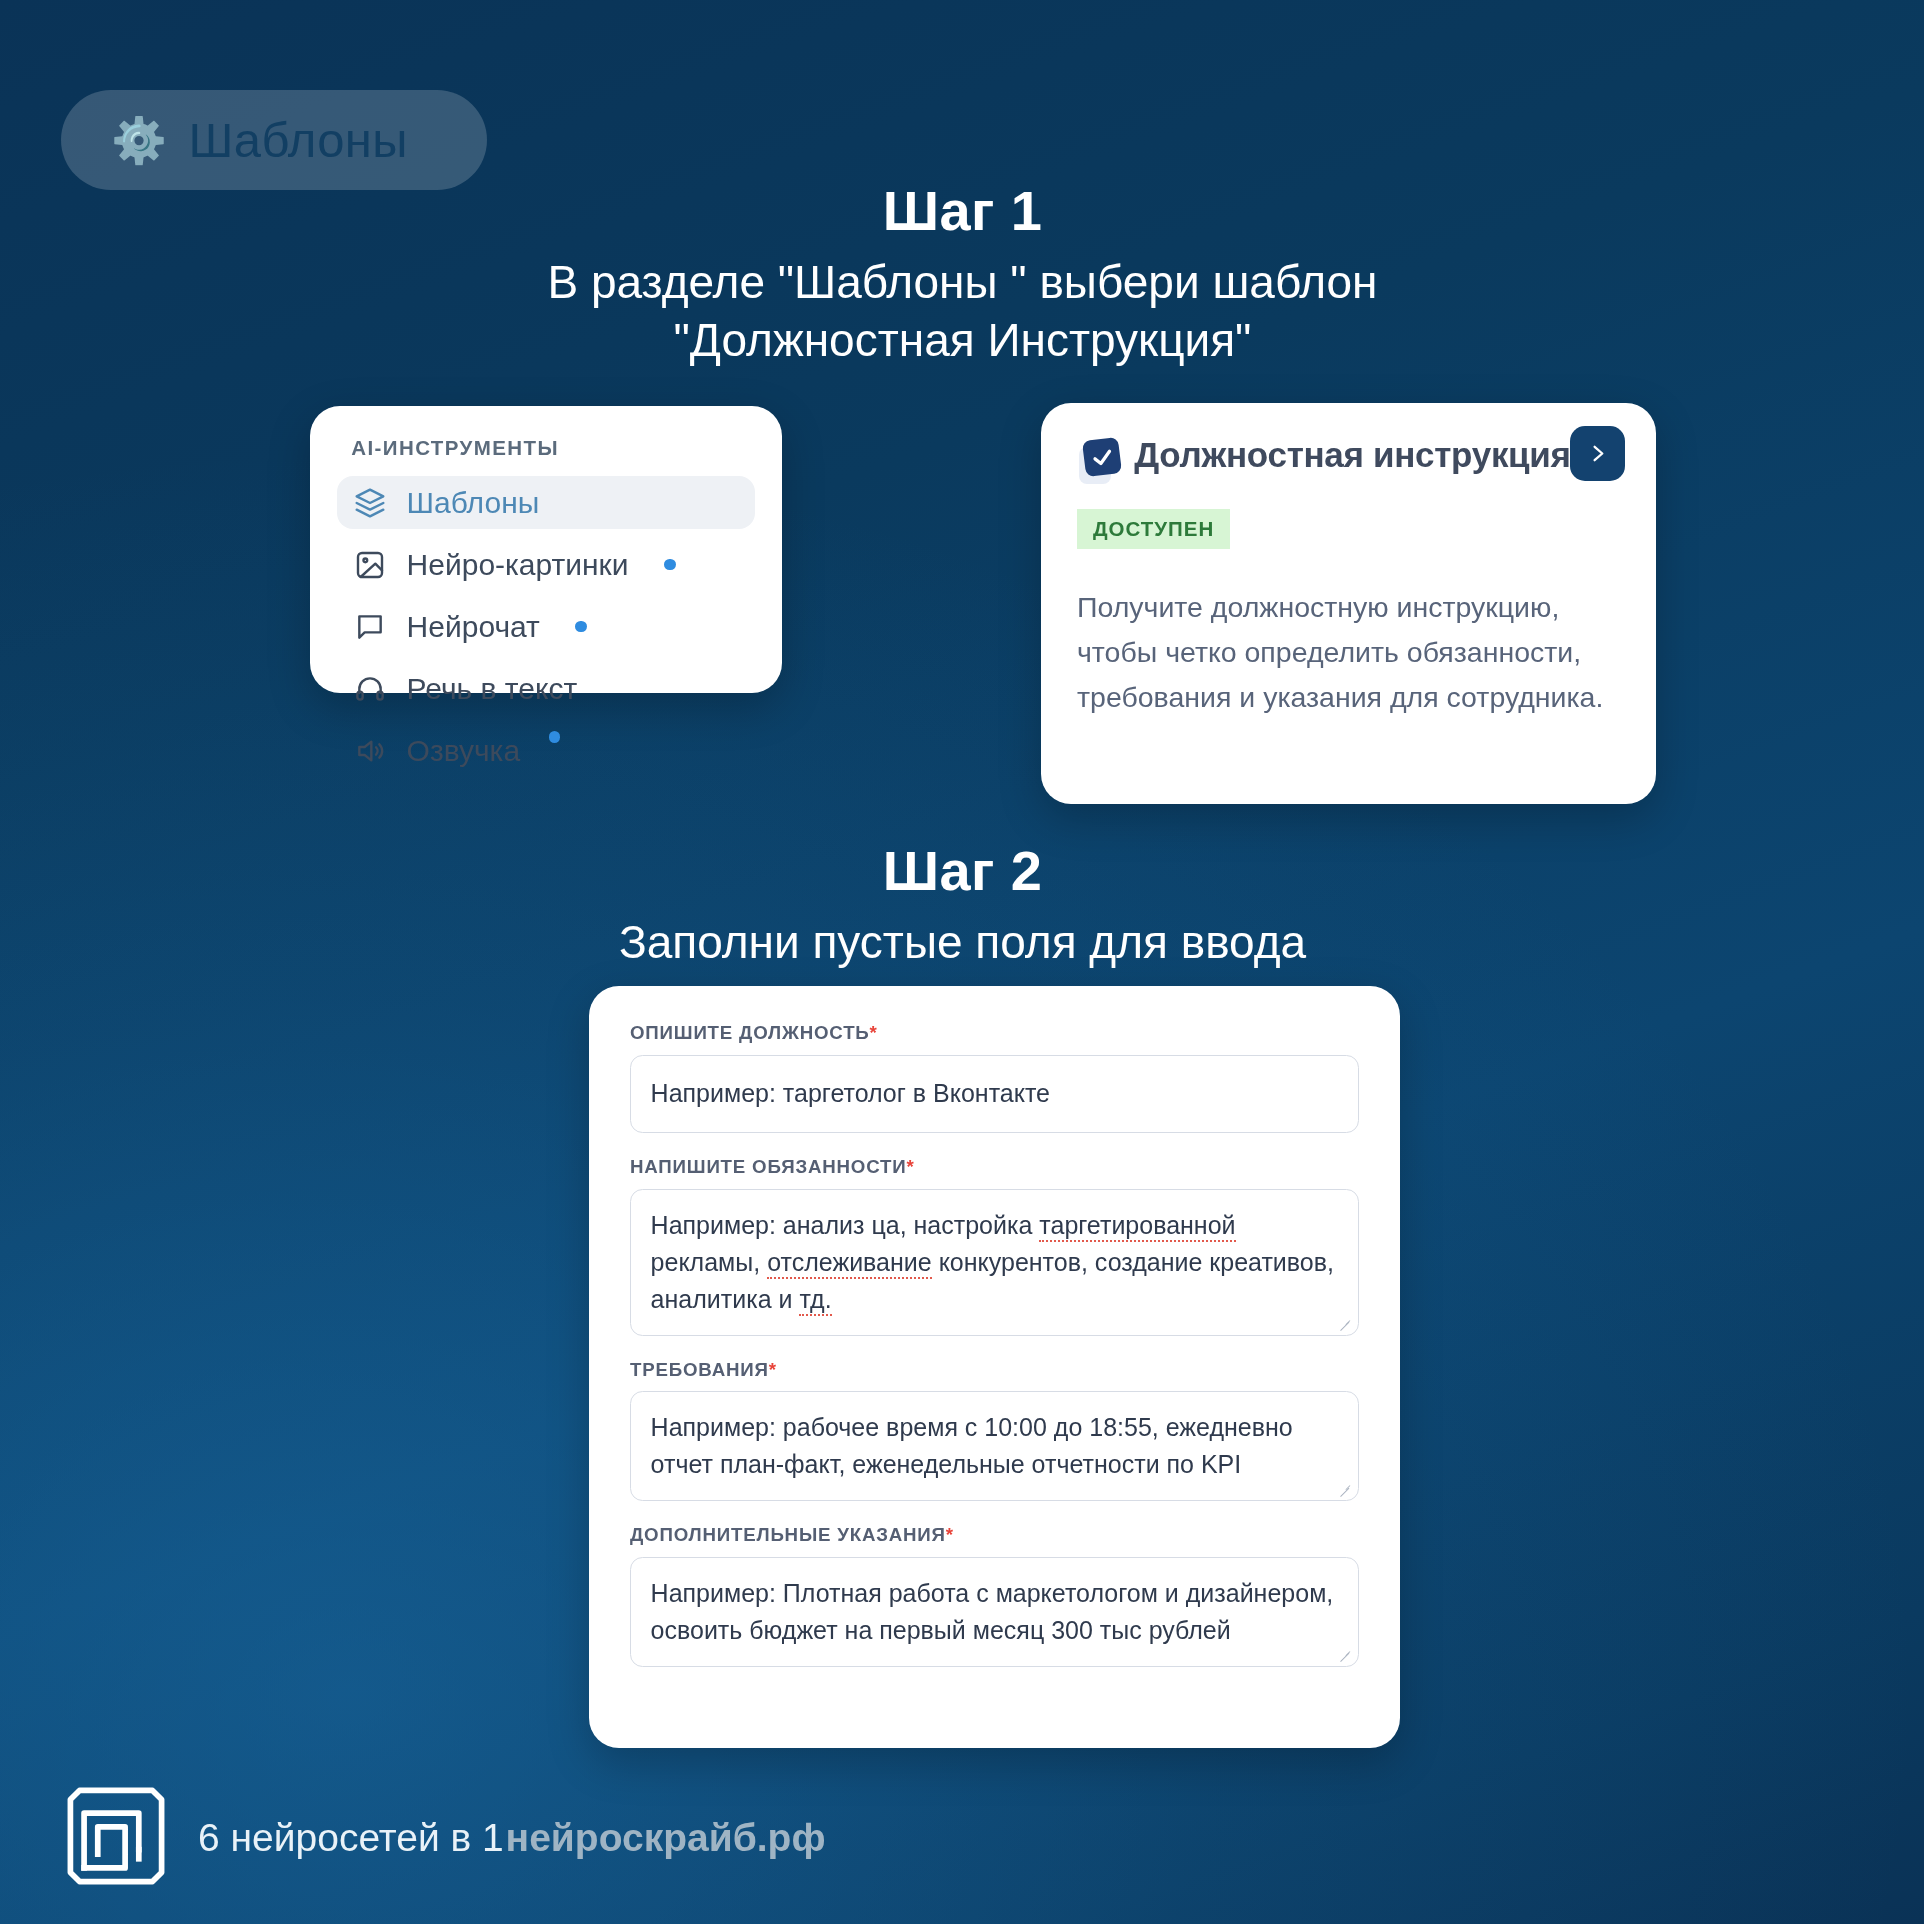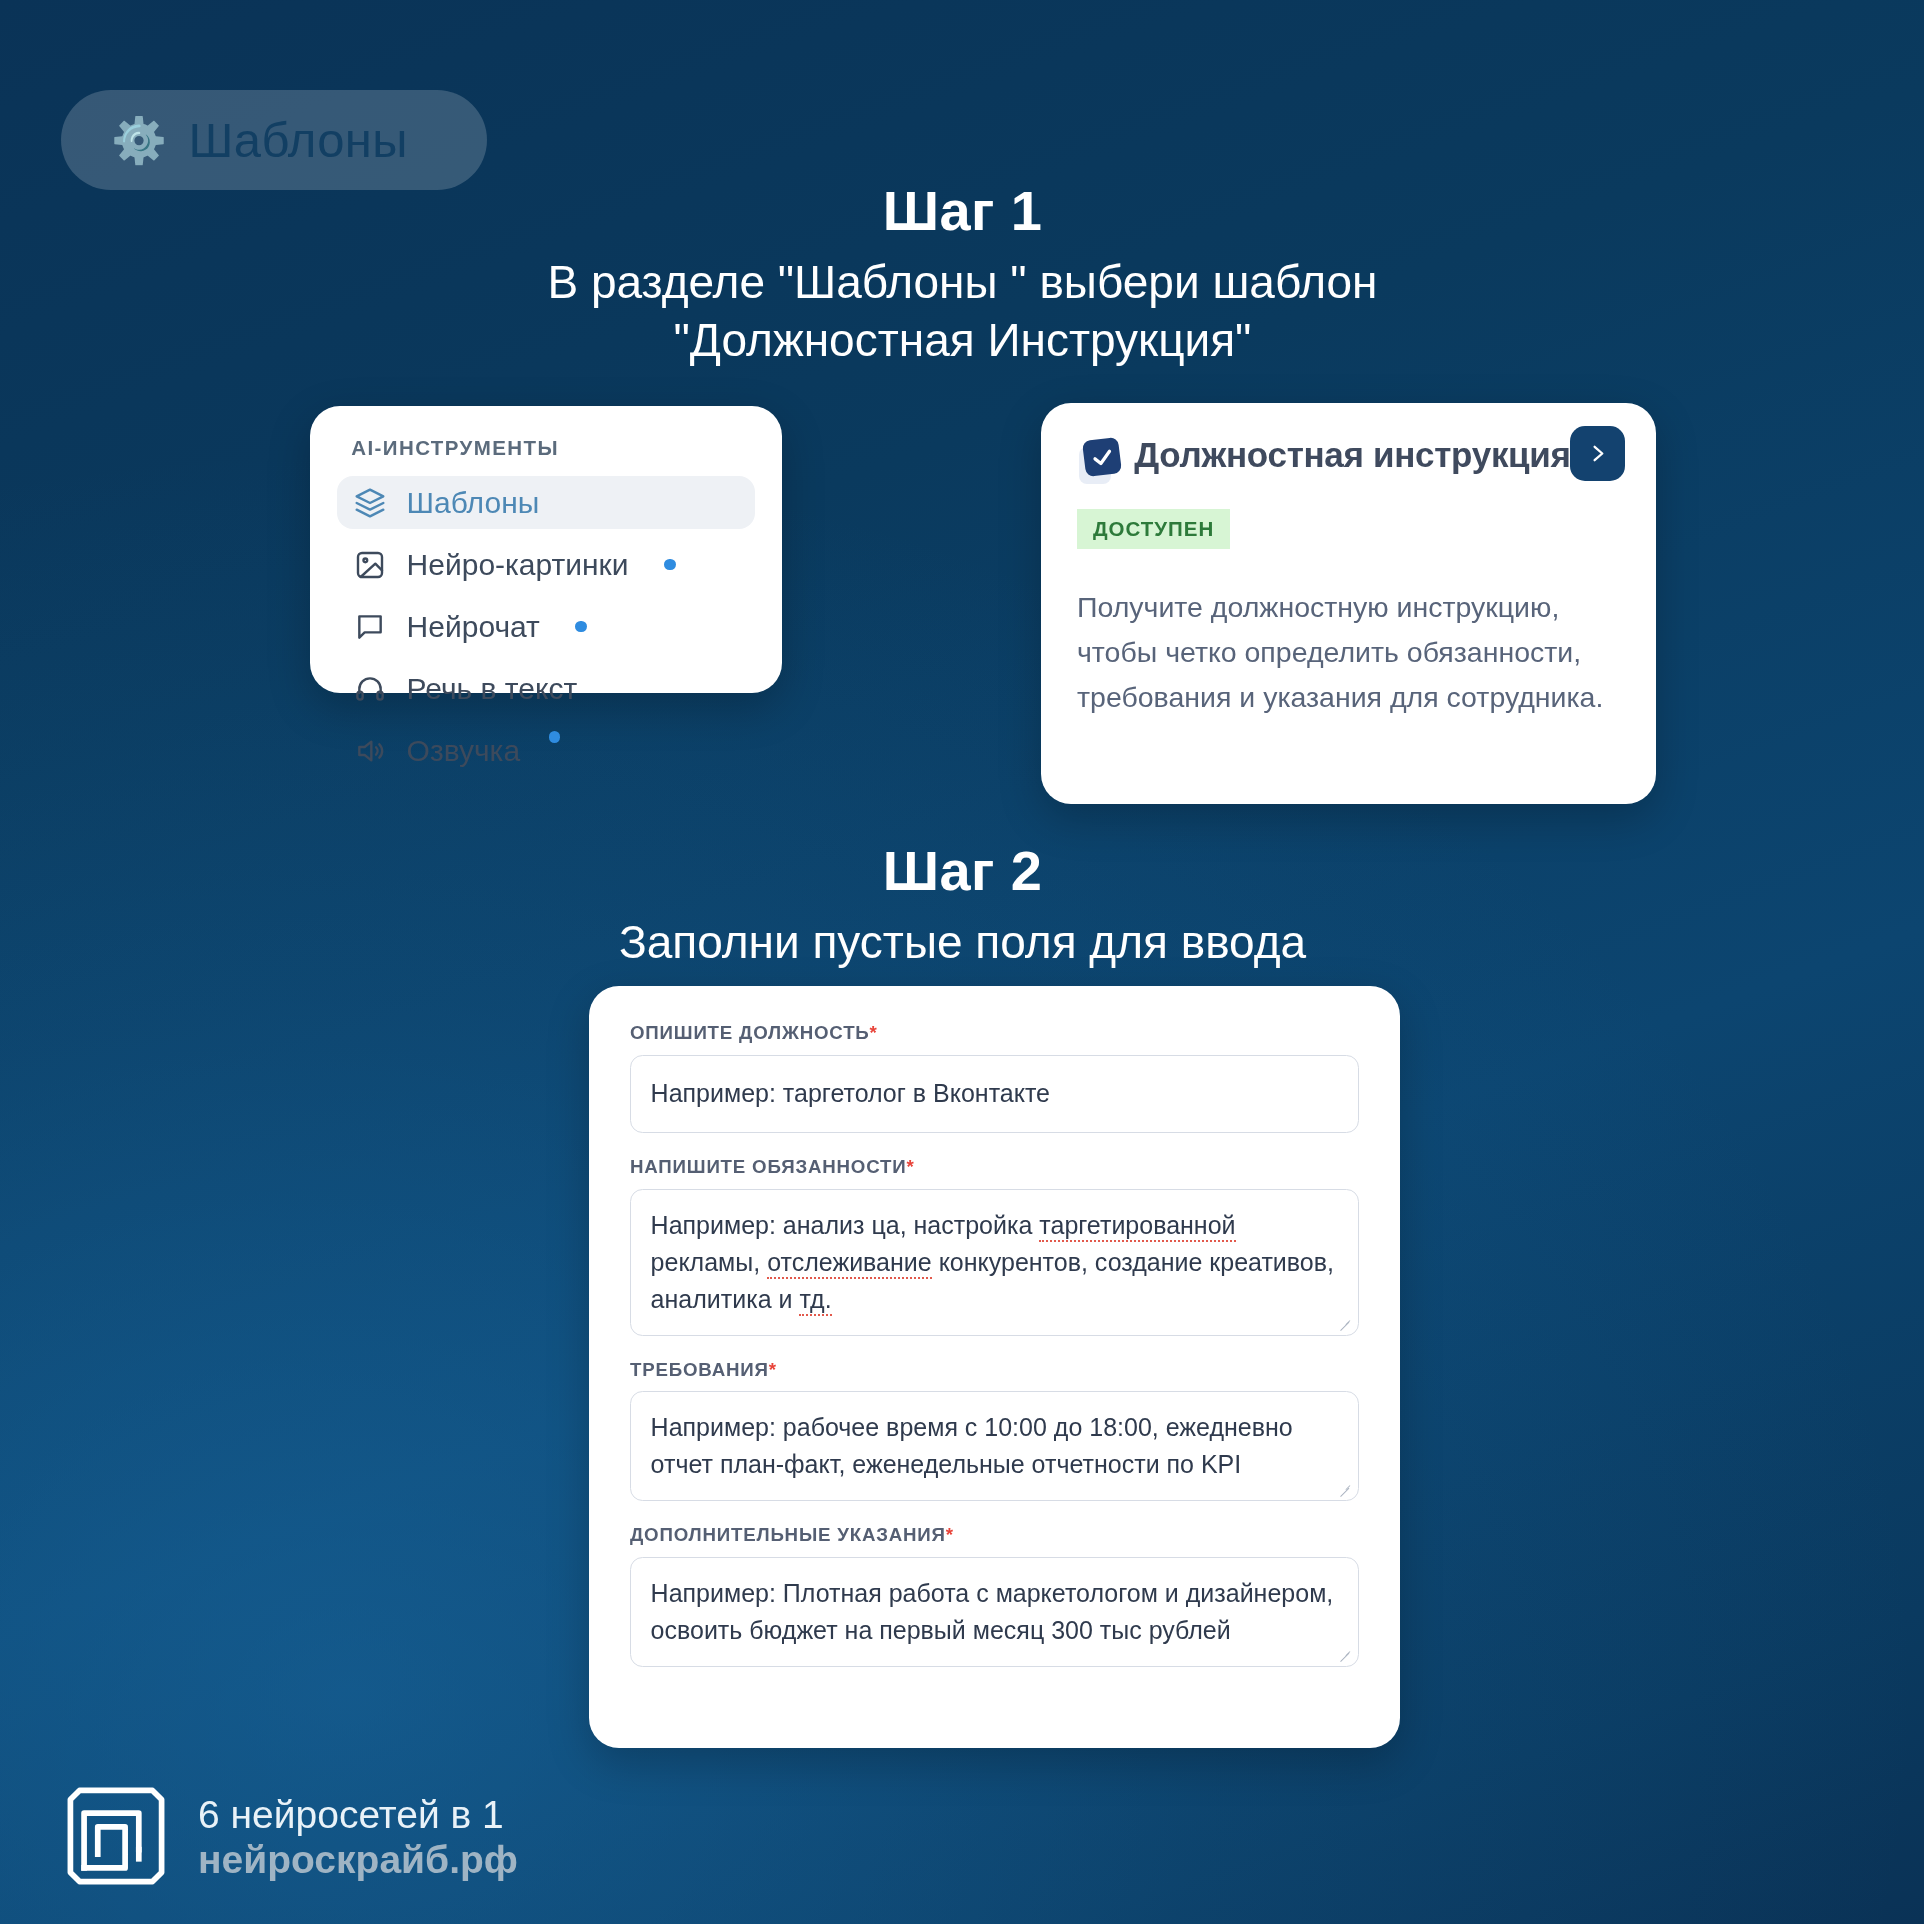--- a/index.html
+++ b/index.html
@@ -125,21 +125,21 @@
     content:""; position:absolute; background:#aab3c0;
     width:11.6px; height:1.4px; transform:rotate(-45deg); right:0;
   }
   .grip:before { bottom:2.7px; }
   .grip:after { bottom:7.1px; width:6.2px; }
   .sp { border-bottom:2.7px dotted #e2594c; padding-bottom:1.8px; }
 
   
   #footer { position:absolute; left:59px; top:1779px; display:flex; align-items:center; gap:25px; }
   #footer svg { width:114px; height:114px; }
-  .foot-text { display:flex; flex-direction:column; gap:1.8px; }
+  .foot-text { display:flex; flex-direction:row; gap:1.8px; }
   .foot-1 { font-size:39px; color:#e9f2f8; font-weight:400; }
   .foot-2 { font-size:39px; color:#9fb4c4; font-weight:700; }
 </style>
 </head>
 <body>
 
 <div class="bg"></div>
 
 <div class="page">
 
@@ -251,21 +251,21 @@
       <label class="flabel"><span>НАПИШИТЕ ОБЯЗАННОСТИ</span><span class="req">*</span></label>
       <div class="fbox ta">
         Например: анализ ца, настройка <span class="sp">таргетированной</span> рекламы, <span class="sp">отслеживание</span> конкурентов, создание креативов, аналитика и <span class="sp">тд.</span>
         <span class="grip"></span>
       </div>
     </div>
 
     <div class="field">
       <label class="flabel"><span>ТРЕБОВАНИЯ</span><span class="req">*</span></label>
       <div class="fbox ta">
-        <span>Например: рабочее время с 10:00 до 18:00, ежедневно отчет план-факт, еженедельные отчетности по KPI</span>
+        <span>Например: рабочее время с 10:00 до 18:55, ежедневно отчет план-факт, еженедельные отчетности по KPI</span>
         <span class="grip"></span>
       </div>
     </div>
 
     <div class="field">
       <label class="flabel"><span>ДОПОЛНИТЕЛЬНЫЕ УКАЗАНИЯ</span><span class="req">*</span></label>
       <div class="fbox ta">
         <span>Например: Плотная работа с маркетологом и дизайнером, освоить бюджет на первый месяц 300 тыс рублей</span>
         <span class="grip"></span>
       </div>

